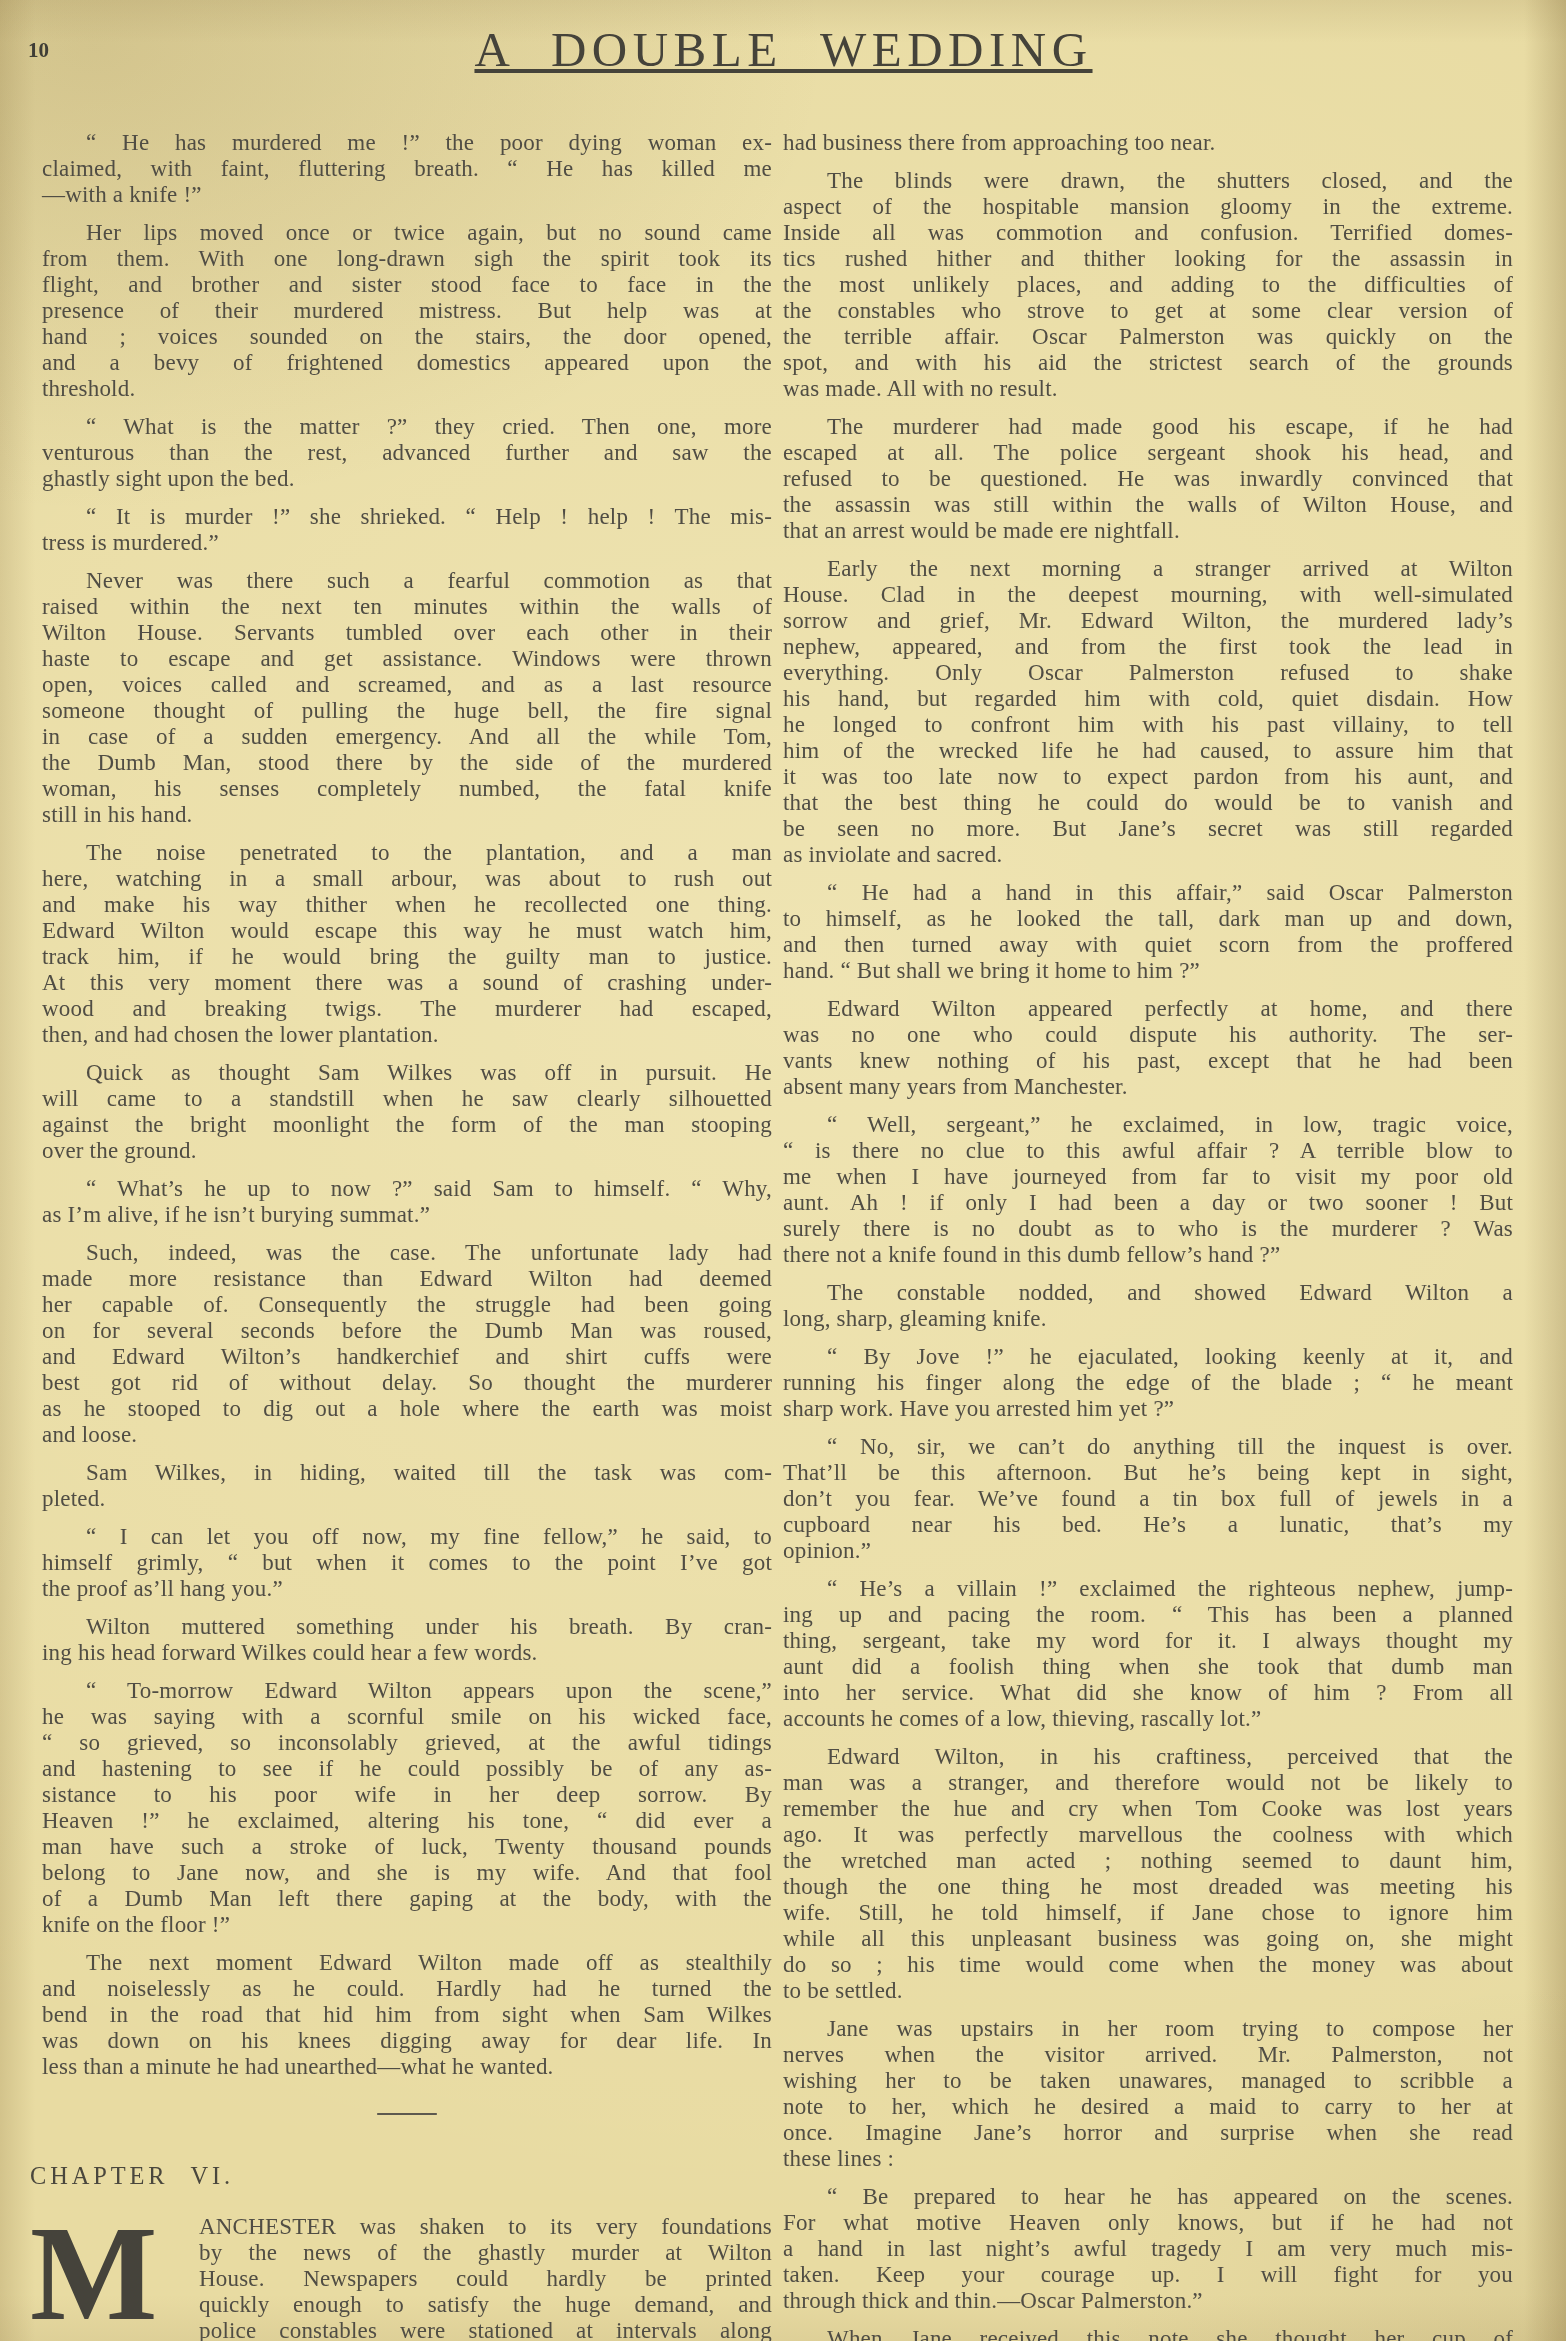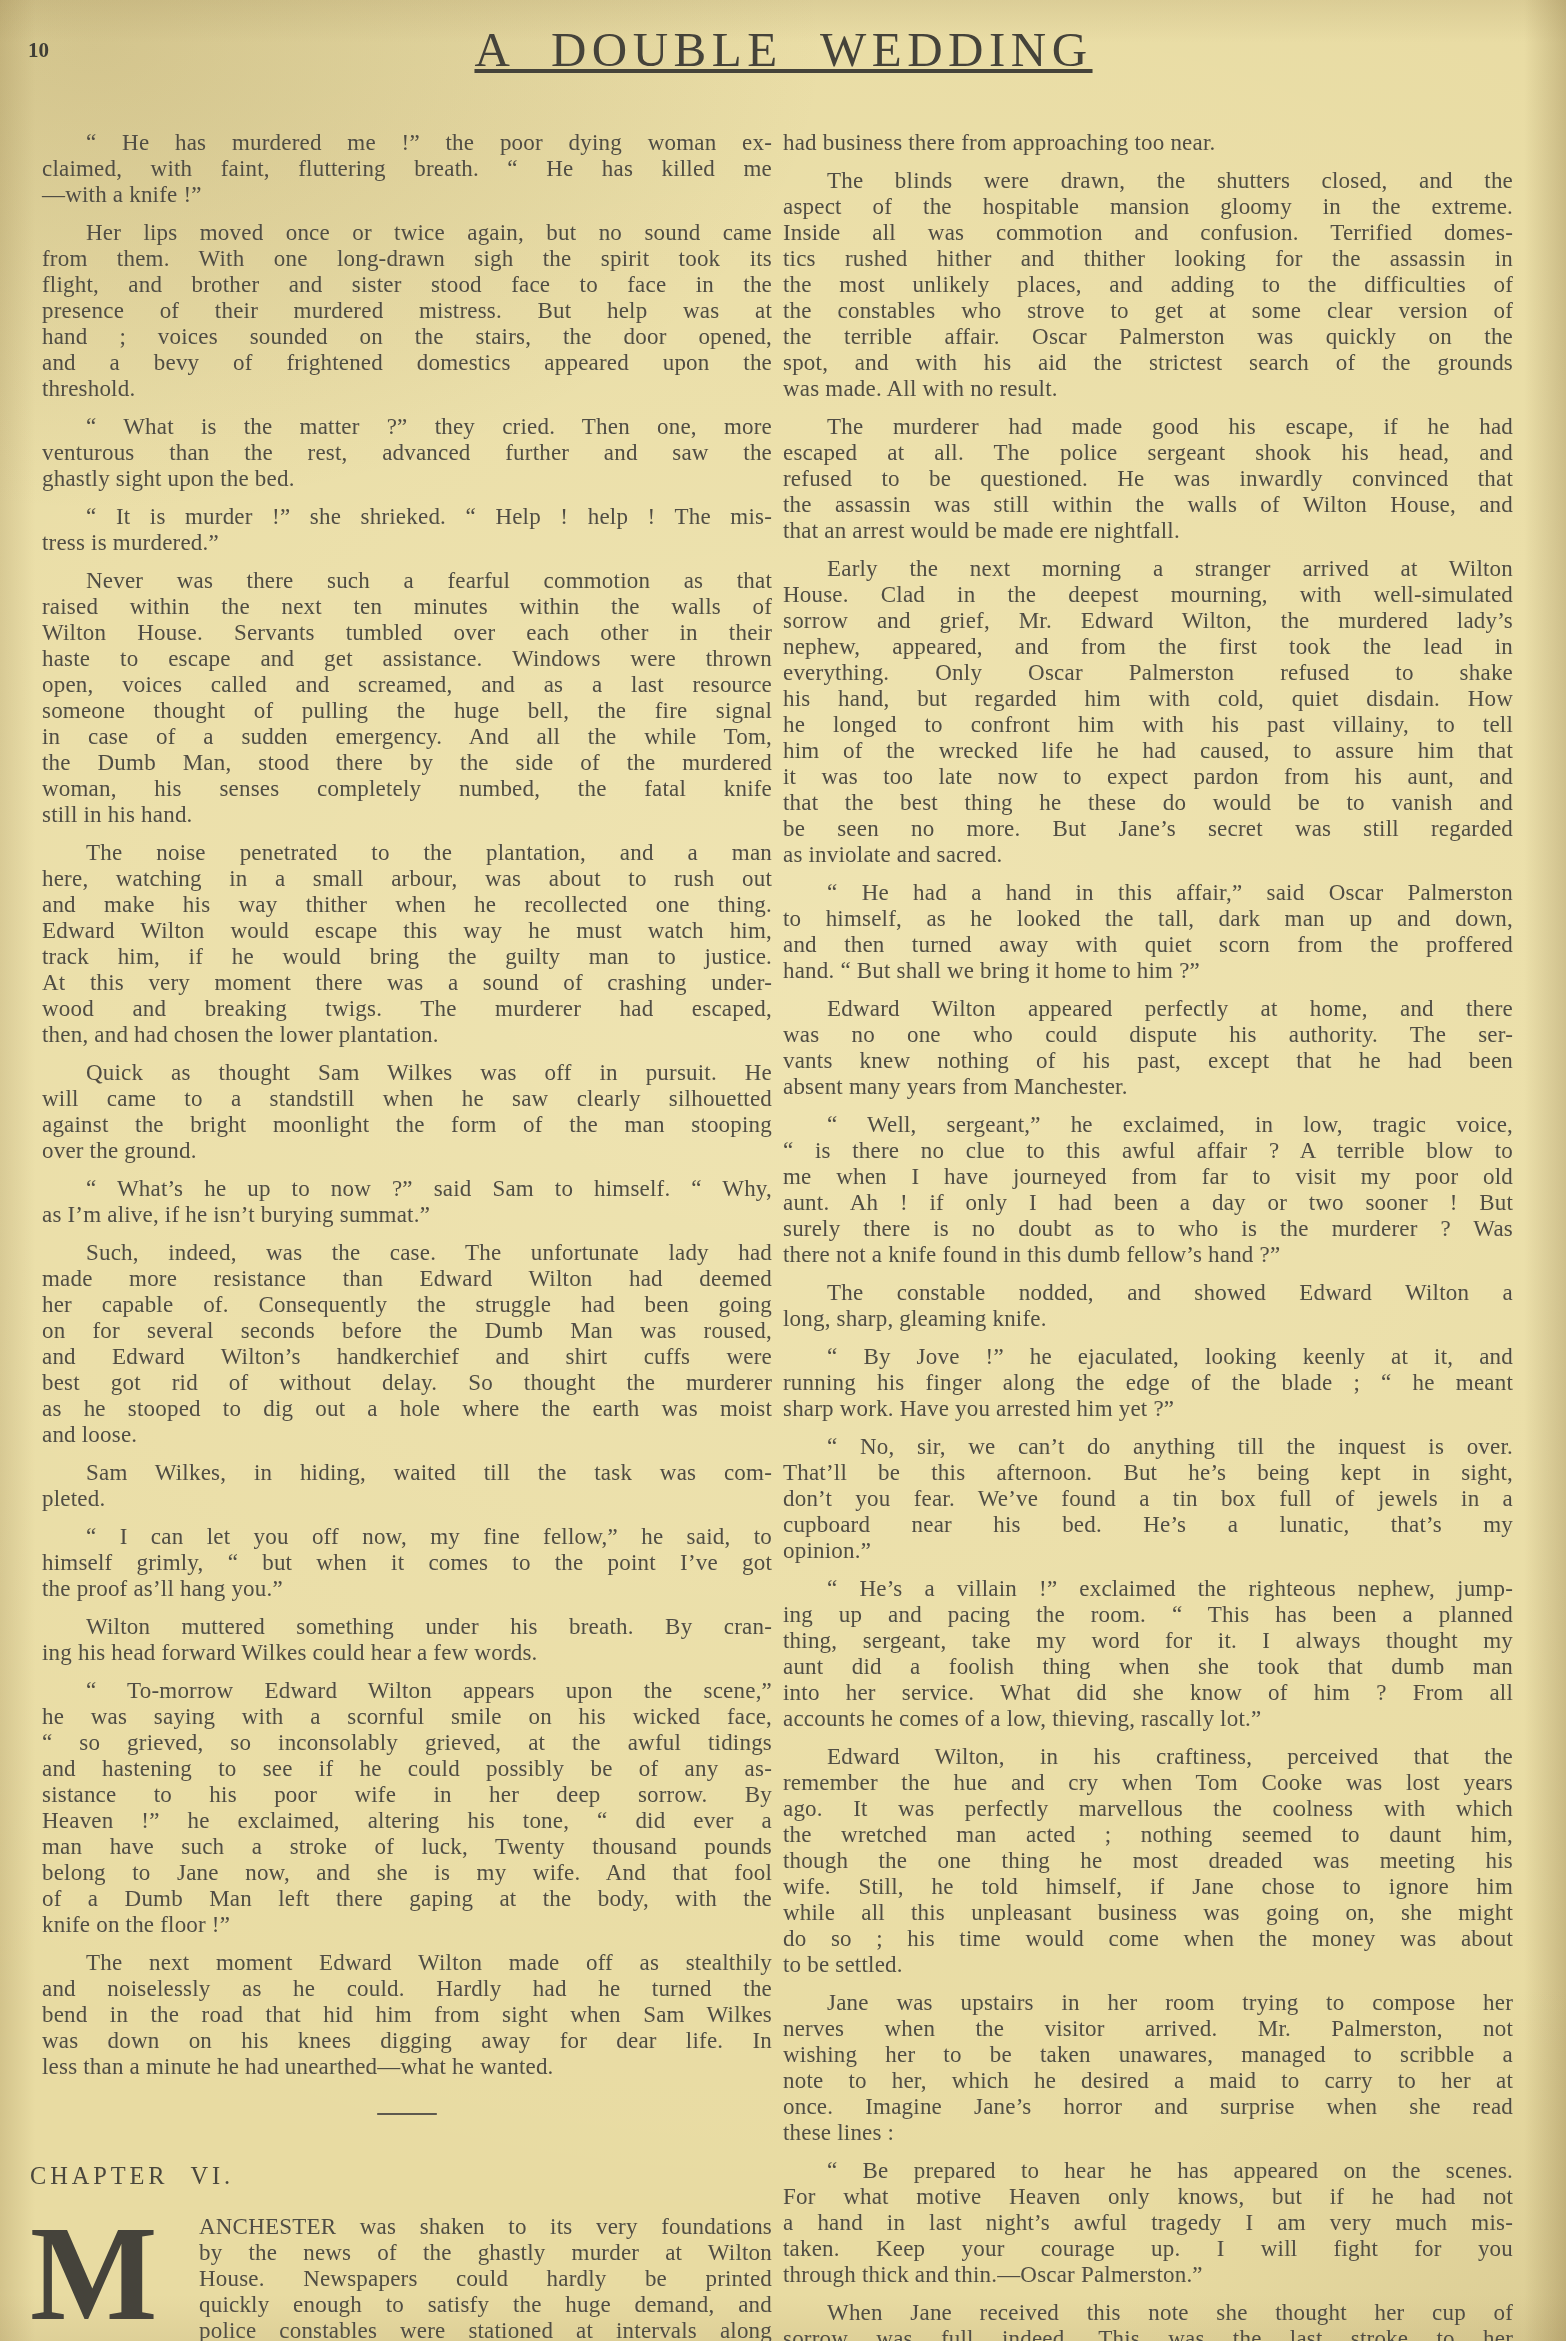--- a/index.html
+++ b/index.html
@@ -235,21 +235,21 @@
       <div class="para">
         <div class="line first">Early the next morning a stranger arrived at Wilton</div>
         <div class="line">House.  Clad in the deepest mourning, with well-simulated</div>
         <div class="line">sorrow and grief, Mr. Edward Wilton, the murdered lady’s</div>
         <div class="line">nephew, appeared, and from the first took the lead in</div>
         <div class="line">everything.   Only Oscar Palmerston refused to shake</div>
         <div class="line">his hand, but regarded him with cold, quiet disdain.  How</div>
         <div class="line">he longed to confront him with his past villainy, to tell</div>
         <div class="line">him of the wrecked life he had caused, to assure him that</div>
         <div class="line">it was too late now to expect pardon from his aunt, and</div>
-        <div class="line">that the best thing he these do would be to vanish and</div>
+        <div class="line">that the best thing he could do would be to vanish and</div>
         <div class="line">be seen no more.   But Jane’s secret was still regarded</div>
         <div class="line last">as inviolate and sacred.</div>
       </div>
       <div class="para">
         <div class="line first">“ He had a hand in this affair,” said Oscar Palmerston</div>
         <div class="line">to himself, as he looked the tall, dark man up and down,</div>
         <div class="line">and then turned away with quiet scorn from the proffered</div>
         <div class="line last">hand.   “ But shall we bring it home to him ?”</div>
       </div>
       <div class="para">
@@ -285,20 +285,21 @@
       <div class="para">
         <div class="line first">“ He’s a villain !” exclaimed the righteous nephew, jump-</div>
         <div class="line">ing up and pacing the room.  “ This has been a planned</div>
         <div class="line">thing, sergeant, take my word for it.  I always thought my</div>
         <div class="line">aunt did a foolish thing when she took that dumb man</div>
         <div class="line">into her service.  What did she know of him ?   From all</div>
         <div class="line last">accounts he comes of a low, thieving, rascally lot.”</div>
       </div>
       <div class="para">
         <div class="line first">Edward Wilton, in his craftiness, perceived that the</div>
+        <div class="line">man was a stranger, and therefore would not be likely to</div>
         <div class="line">remember the hue and cry when Tom Cooke was lost years</div>
         <div class="line">ago.  It was perfectly marvellous the coolness with which</div>
         <div class="line">the wretched man acted ; nothing seemed to daunt him,</div>
         <div class="line">though the one thing he most dreaded was meeting his</div>
         <div class="line">wife.  Still, he told himself, if Jane chose to ignore him</div>
         <div class="line">while all this unpleasant business was going on, she might</div>
         <div class="line">do so ; his time would come when the money was about</div>
         <div class="line last">to be settled.</div>
       </div>
       <div class="para">

